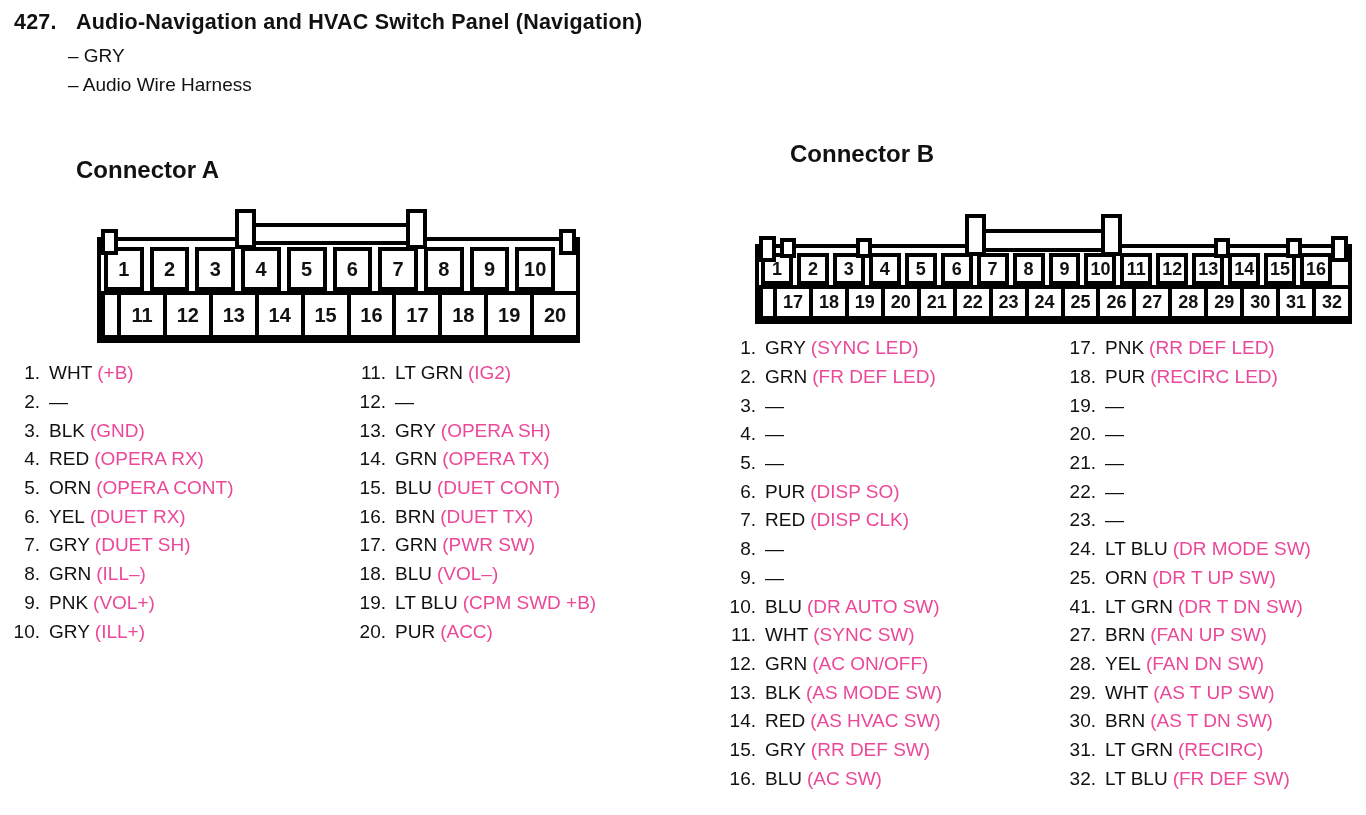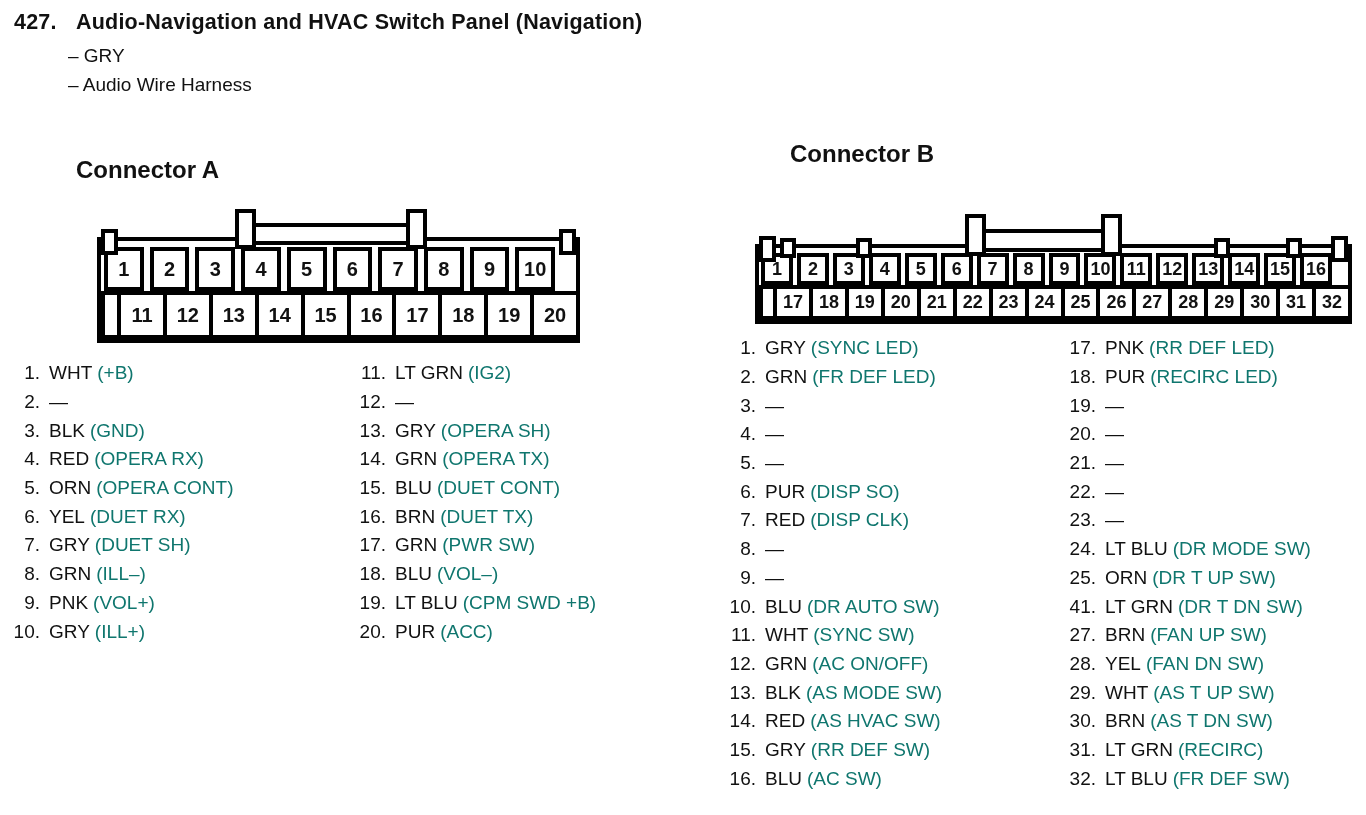--- a/index.html
+++ b/index.html
@@ -55,21 +55,21 @@
 
   
   .pinlist{position:absolute;font-size:19px;}
   .pin-row{display:flex;align-items:center;height:28.7px;white-space:pre;}
   .pin-num{text-align:right;flex:0 0 auto;}
   .la .pin-num{width:34px;}
   .lb .pin-num{width:36px;}
   .lc .pin-num{width:38px;}
   .ld .pin-num{width:40px;}
   .pin-wire{margin-left:9px;color:#111;}
-  .pin-fn{margin-left:5px;color:#0f766e;}
+  .pin-fn{margin-left:5px;color:#ec4899;}
 </style>
 </head>
 <body>
 
 <div class="title-row">
   <span class="title-num">427.</span>
   <span class="title-text">Audio-Navigation and HVAC Switch Panel (Navigation)</span>
 </div>
 
 <div class="bullets">

